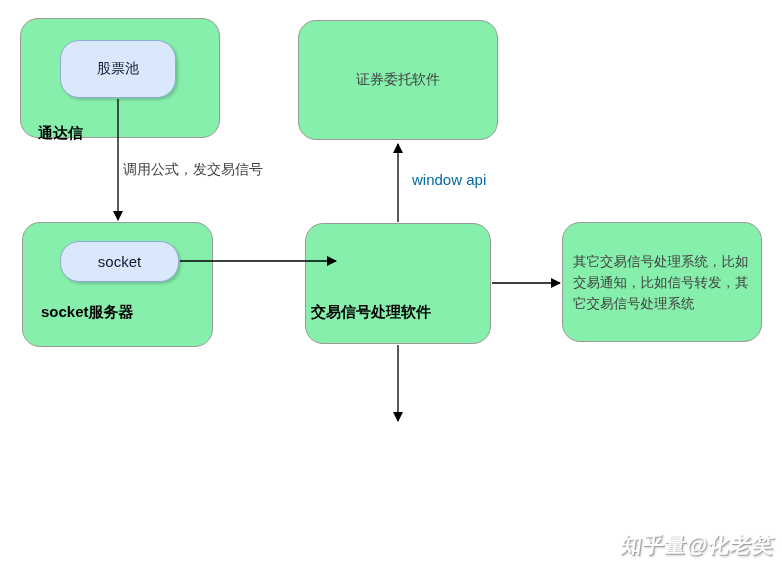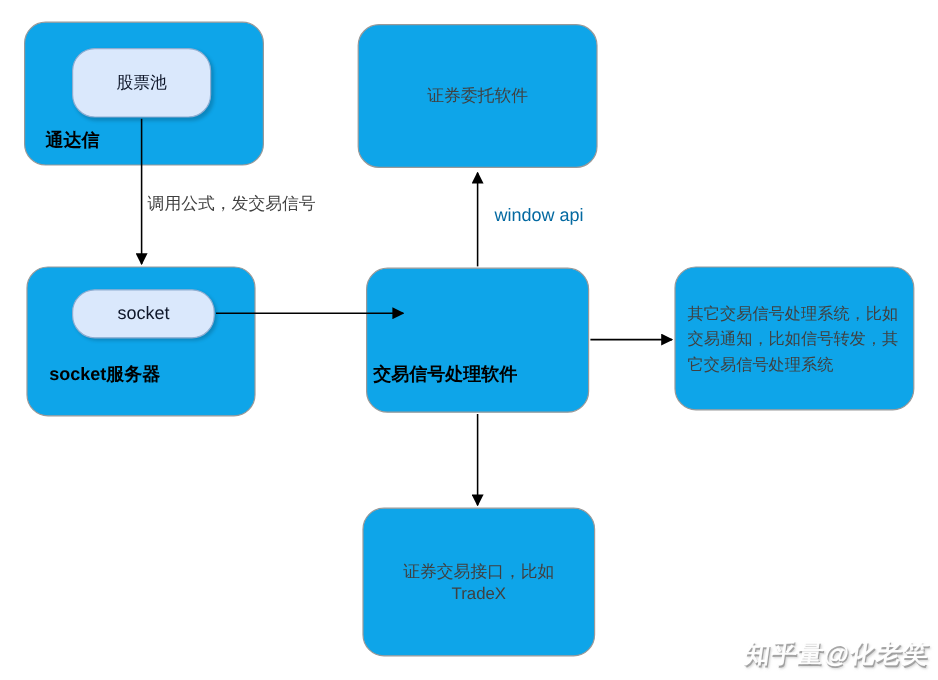--- a/index.html
+++ b/index.html
@@ -11,21 +11,21 @@
   .canvas {
     position: relative;
     width: 782px;
     height: 567px;
     background: #ffffff;
     overflow: hidden;
   }
   
   .container-box {
     position: absolute;
-    background: #0ea5e9;
+    background: #86efac;
     border: 1px solid #999999;
     border-radius: 18px;
     box-sizing: border-box;
   }
   .center-text {
     display: flex;
     align-items: center;
     justify-content: center;
     text-align: center;
     color: #404040;
@@ -100,42 +100,39 @@
 </style>
 </head>
 <body>
 
 <div class="canvas">
 
   <div class="container-box" style="left:20px; top:18px; width:200px; height:120px;"></div>
   <div class="blue-node" style="left:60px; top:40px; width:116px; height:58px;">
     <span>股票池</span>
   </div>
-  <div class="box-title" style="left:38px; top:108px;">通达信</div>
+  <div class="box-title" style="left:38px; top:124px;">通达信</div>
 
   <div class="container-box center-text" style="left:298px; top:20px; width:200px; height:120px;">
     <span>证券委托软件</span>
   </div>
 
   <div class="container-box" style="left:22px; top:222px; width:191px; height:125px;"></div>
   <div class="blue-node node-latin" style="left:60px; top:241px; width:119px; height:41px;">
     <span>socket</span>
   </div>
   <div class="box-title" style="left:41px; top:303px;">socket服务器</div>
 
   <div class="container-box" style="left:305px; top:223px; width:186px; height:121px;"></div>
   <div class="box-title" style="left:311px; top:303px;">交易信号处理软件</div>
 
   <div class="container-box left-text" style="left:562px; top:222px; width:200px; height:120px; font-size:13.5px;">
     <span>其它交易信号处理系统，比如交易通知，比如信号转发，其它交易信号处理系统</span>
   </div>
 
-  <div class="container-box center-text" style="left:302px; top:423px; width:194px; height:124px;">
-    <span>证券交易接口，比如TradeX</span>
-  </div>
 
   <div class="edge-label" style="left:123px; top:161px;">调用公式，发交易信号</div>
   <div class="edge-label edge-label-latin" style="left:412px; top:171px;">window api</div>
 
   <svg class="arrows">
     <defs>
       <marker id="arrowhead" markerWidth="10" markerHeight="10" refX="9" refY="5" orient="auto" markerUnits="userSpaceOnUse">
         <path d="M0,0 L10,5 L0,10 Z" fill="#000000"></path>
       </marker>
     </defs>

